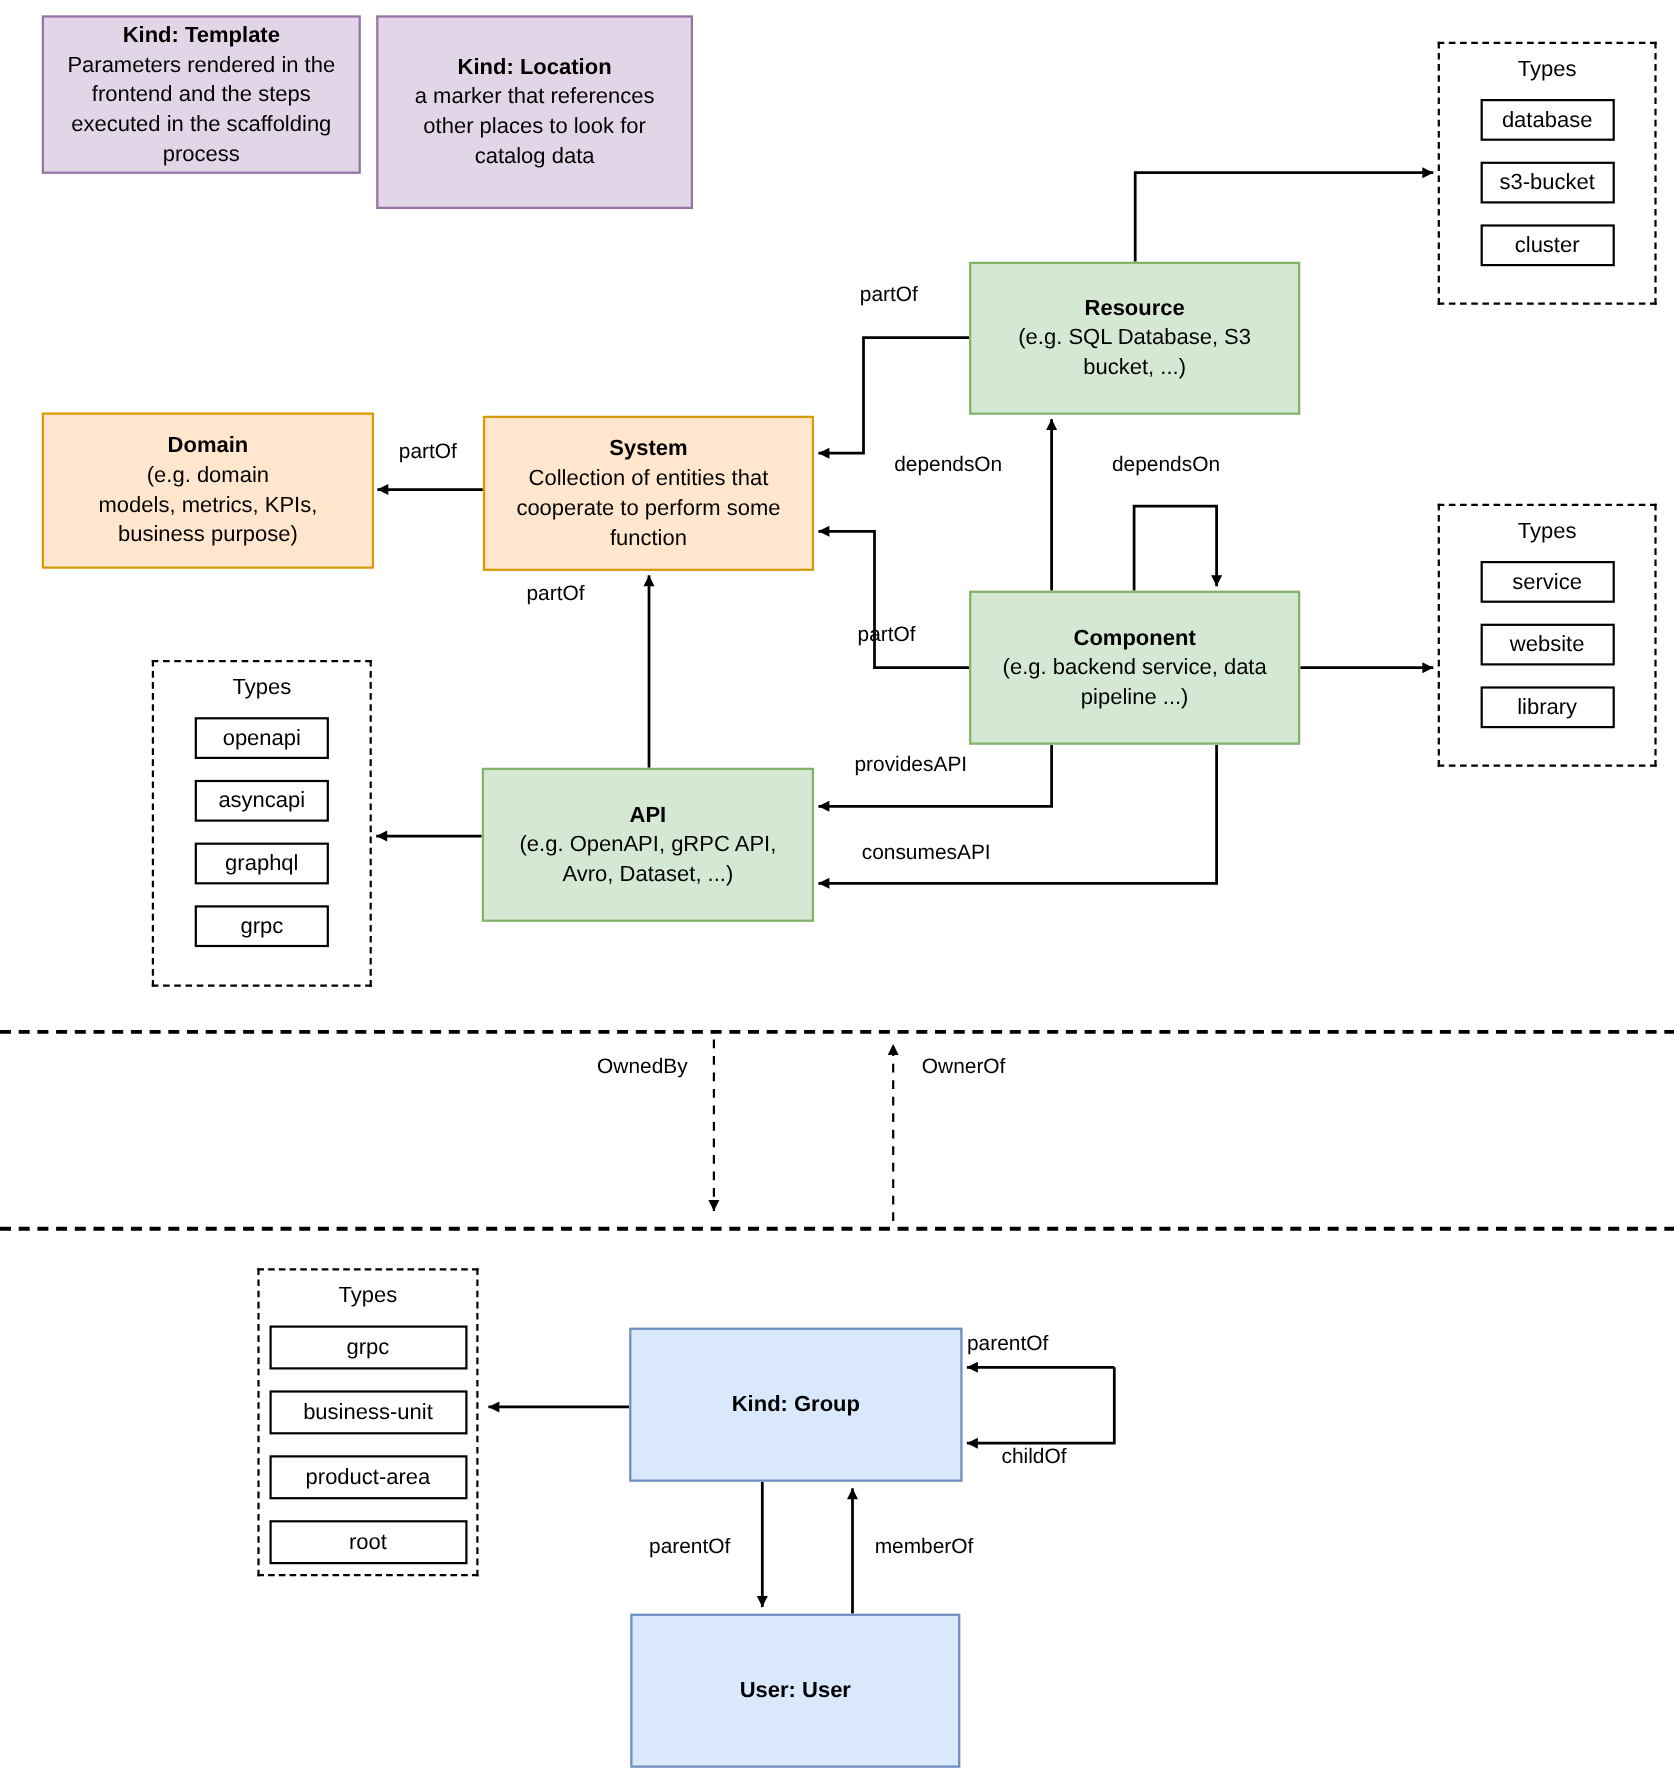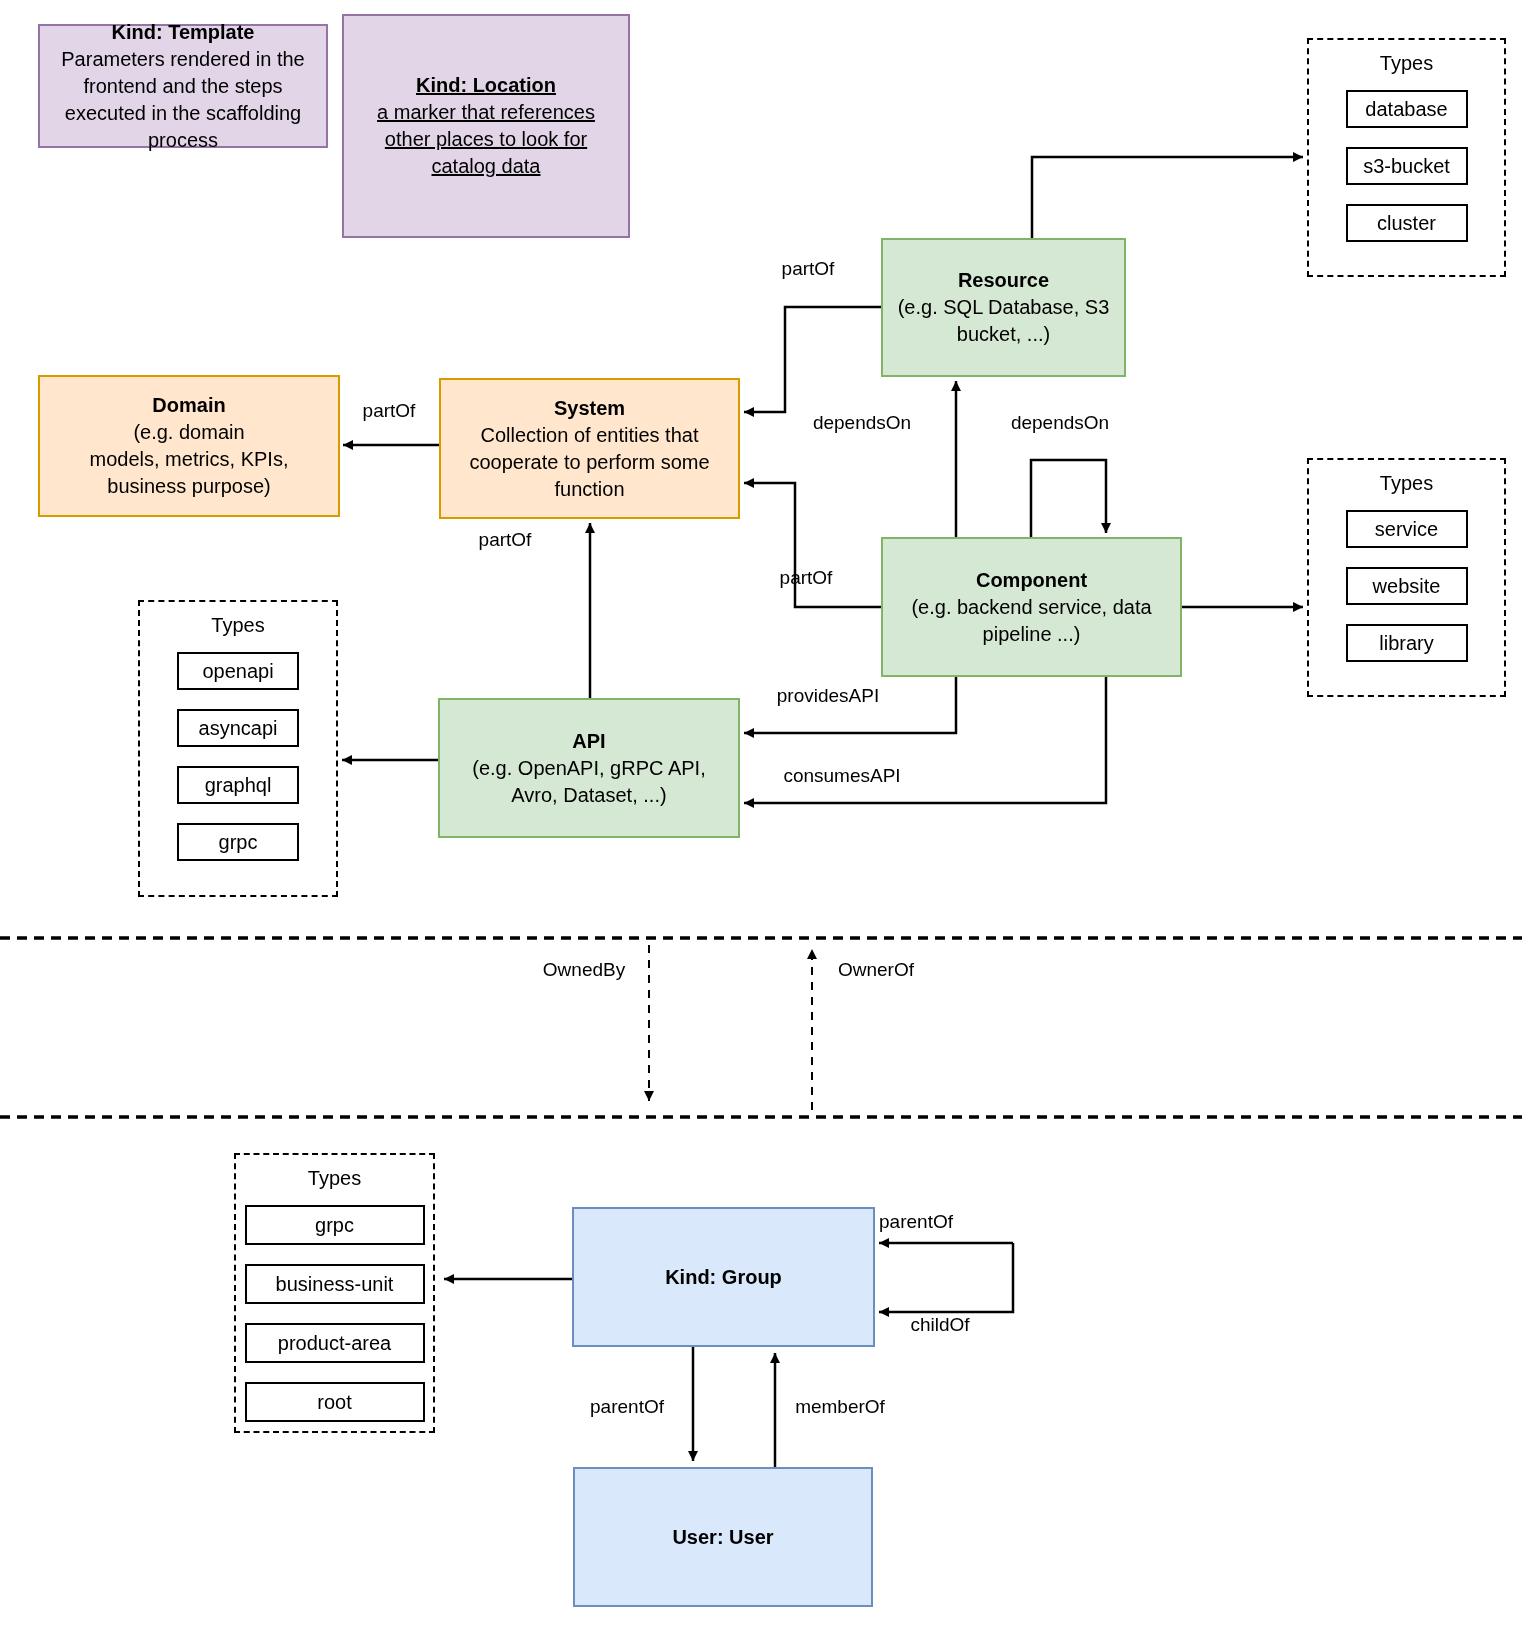--- a/index.html
+++ b/index.html
@@ -89,36 +89,36 @@
       <path d="M775 1467 V1353" marker-end="url(#arr)"></path>
     </g>
     <g fill="none" stroke="#000">
       <path d="M0 938 H1522" stroke-width="3.5" stroke-dasharray="10 7"></path>
       <path d="M0 1117 H1522" stroke-width="3.5" stroke-dasharray="10 7"></path>
       <path d="M649 945 V1101" stroke-width="2" stroke-dasharray="8 7" marker-end="url(#arr)"></path>
       <path d="M812 1110 V949" stroke-width="2" stroke-dasharray="8 7" marker-end="url(#arr)"></path>
     </g>
   </svg>
 
-  <div class="node purple" style="left:38px;top:24px;width:290px;height:124px;align-items:center;">
+  <div class="node purple" style="left:38px;top:14px;width:290px;height:144px;align-items:center;">
     <div class="title">Kind: Template</div>
     <div class="desc">Parameters rendered in the
 frontend and the steps
 executed in  the scaffolding
 process</div>
   </div>
 
-  <div class="node purple" style="left:342px;top:14px;width:288px;height:224px;text-decoration:underline;">
+  <div class="node purple" style="left:342px;top:14px;width:288px;height:176px;">
     <div class="title">Kind: Location</div>
     <div class="desc">a marker that references
 other places to look for
 catalog data</div>
   </div>
 
-  <div class="node green" style="left:881px;top:238px;width:245px;height:139px;">
+  <div class="node green" style="left:881px;top:238px;width:301px;height:139px;">
     <div class="title">Resource</div>
     <div class="desc">(e.g. SQL Database, S3
 bucket, ...)</div>
   </div>
 
   <div class="node orange" style="left:38px;top:375px;width:302px;height:142px;">
     <div class="title">Domain</div>
     <div class="desc">(e.g.  domain
 models, metrics, KPIs,
 business purpose)</div>

